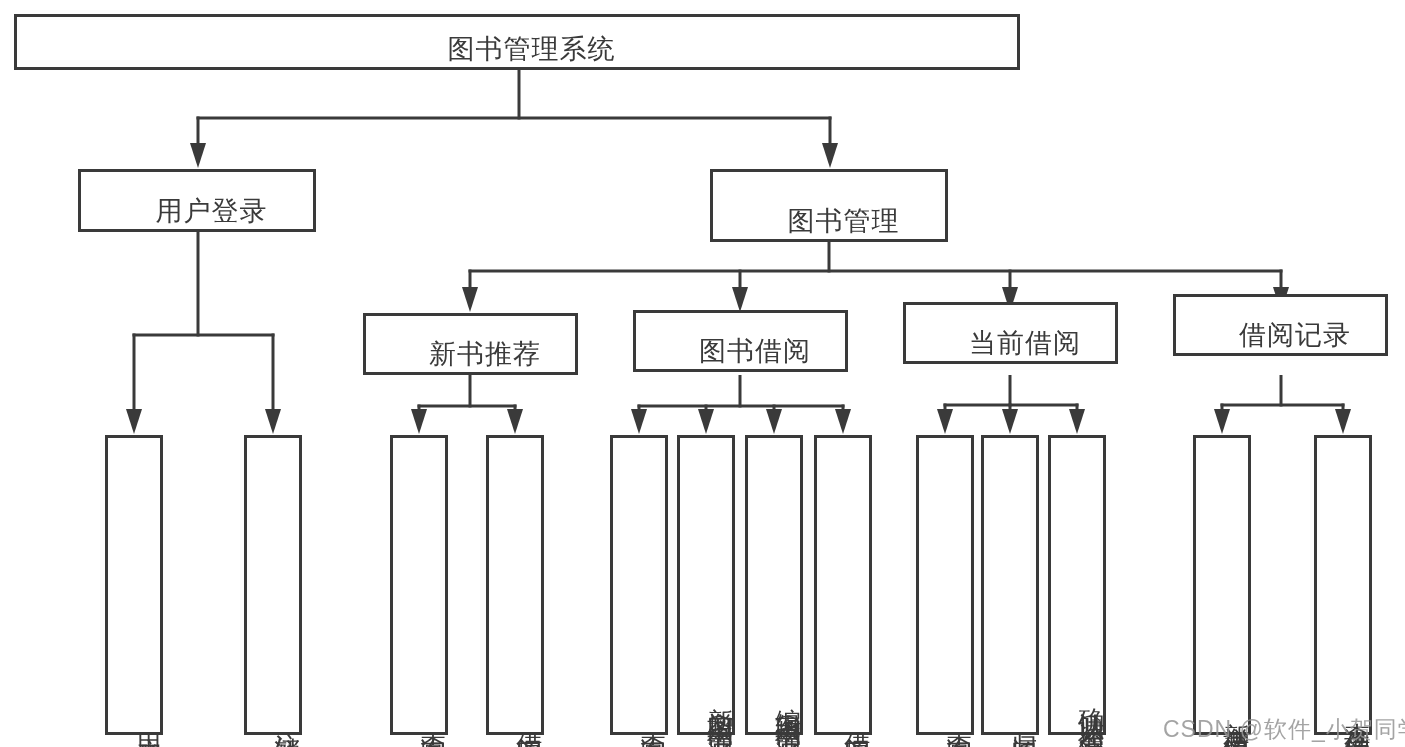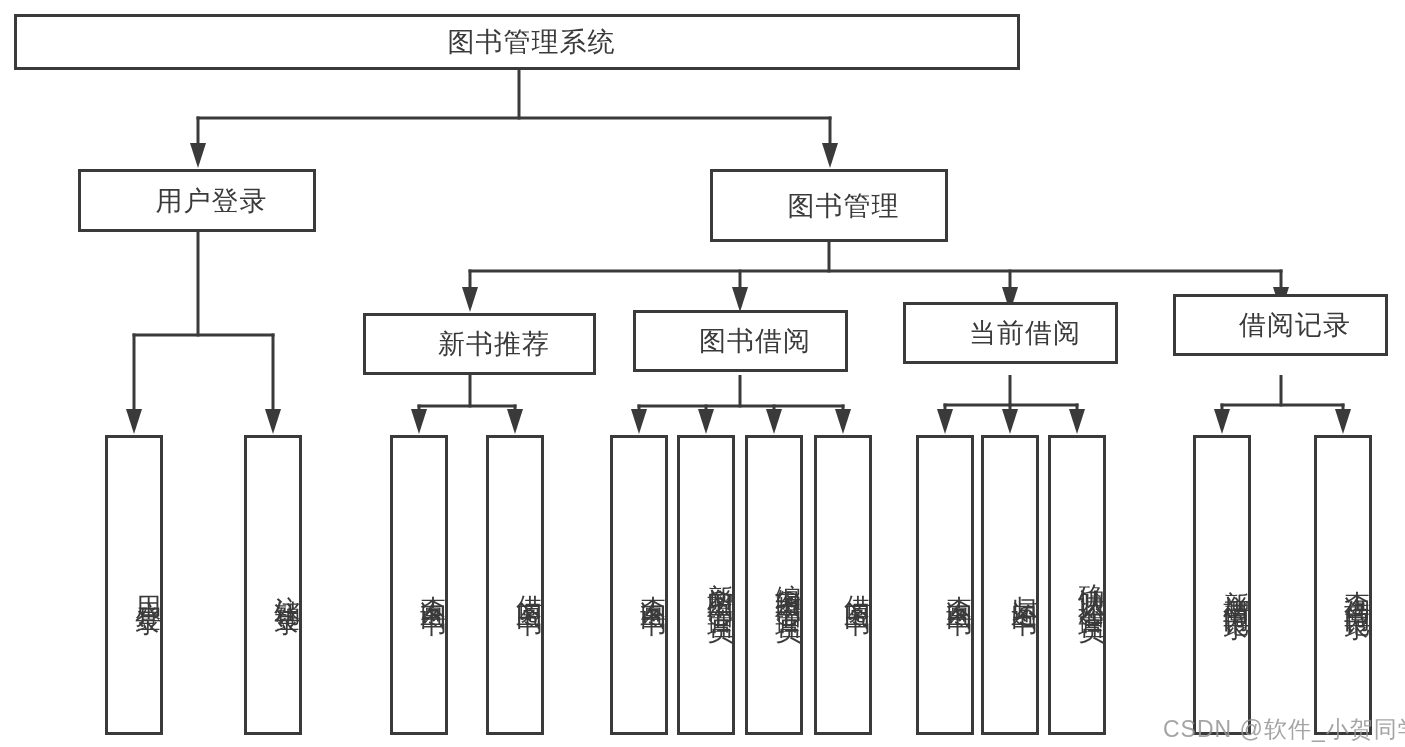--- a/index.html
+++ b/index.html
@@ -3,21 +3,21 @@
 <meta charset="utf-8">
 <style>
   html,body { margin:0; padding:0; background:#ffffff; }
   .canvas {
     position:relative; width:1405px; height:747px; background:#ffffff;
     font-family:"Liberation Sans", sans-serif; overflow:hidden;
   }
   svg.connectors { position:absolute; left:0; top:0; width:1405px; height:747px; }
   .node {
     position:absolute; box-sizing:border-box; border:3px solid #3a3a3a;
-    background:#ffffff; display:flex; align-items:center; justify-content:center;
+    background:#ffffff; display:flex; align-items:flex-end; justify-content:center;
     color:#3a3a3a;
     padding-left:29px;
   }
   .h { font-size:27px; letter-spacing:1px; white-space:nowrap; }
   .v { font-size:26px; }
   .v .lbl {
     writing-mode:vertical-rl; text-orientation:mixed;
     letter-spacing:5px; line-height:1.1;
   }
   .watermark {
@@ -111,21 +111,21 @@
     <span class="lbl">图书管理系统</span>
   </div>
 
   <div class="node h" style="left:78px; top:169px; width:238px; height:63px">
     <span class="lbl">用户登录</span>
   </div>
   <div class="node h" style="left:710px; top:169px; width:238px; height:73px">
     <span class="lbl">图书管理</span>
   </div>
 
-  <div class="node h" style="left:363px; top:313px; width:233px; height:62px">
+  <div class="node h" style="left:363px; top:313px; width:215px; height:62px">
     <span class="lbl">新书推荐</span>
   </div>
   <div class="node h" style="left:633px; top:310px; width:215px; height:62px">
     <span class="lbl">图书借阅</span>
   </div>
   <div class="node h" style="left:903px; top:302px; width:215px; height:62px">
     <span class="lbl">当前借阅</span>
   </div>
   <div class="node h" style="left:1173px; top:294px; width:215px; height:62px">
     <span class="lbl">借阅记录</span>

